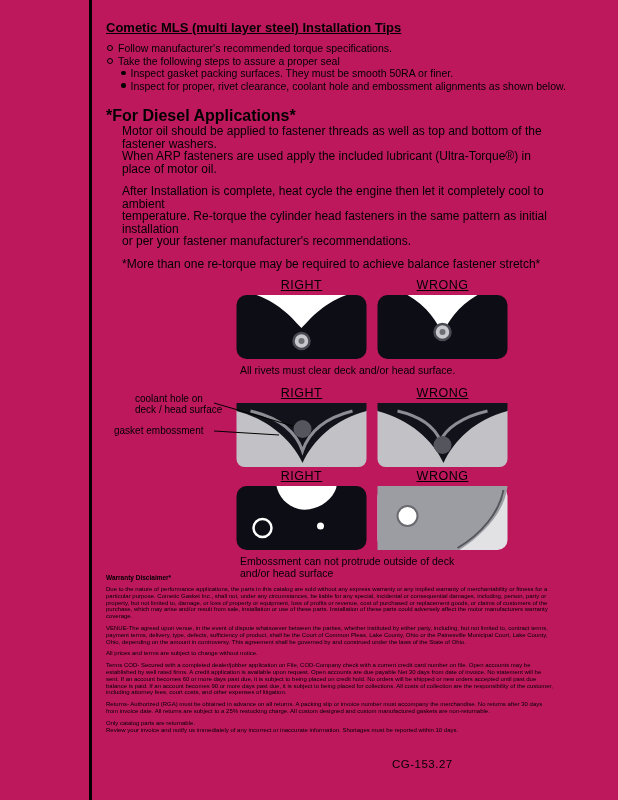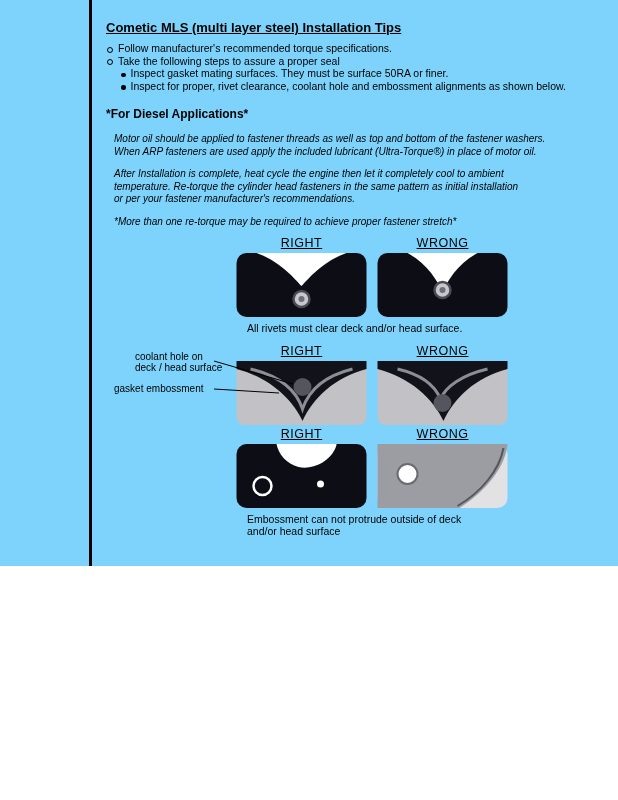--- a/index.html
+++ b/index.html
@@ -1,38 +1,38 @@
 <!DOCTYPE html>
 <html><head>
 <meta charset="utf-8">
 <style>
   html,body { margin:0; padding:0; background:#ffffff; }
   body { width:618px; height:800px; font-family:"Liberation Sans", sans-serif; color:#000; }
-  .page { position:relative; width:618px; height:566px; background:#7dd3fc; overflow:hidden; }
+  .page { position:relative; width:618px; height:800px; background:#be185d; overflow:hidden; }
   .left-rule { position:absolute; left:89px; top:0; width:3px; height:800px; background:#000; }
 
   .content { position:absolute; left:106px; top:20px; width:460px; }
   .title { font-size:13px; font-weight:bold; text-decoration:underline; margin:0 0 7px 0; }
 
-  .tip { display:flex; align-items:center; font-size:10.5px; line-height:12.5px; }
+  .tip { display:flex; align-items:flex-start; font-size:10.5px; line-height:12.5px; }
   .bullet-open { flex:0 0 auto; width:4px; height:4px; border:1px solid #000; border-radius:50%; margin:3px 5px 0 1px; }
   .bullet-filled { flex:0 0 auto; width:4.5px; height:4.5px; background:#000; border-radius:50%; margin:3.5px 5px 0 0; }
   .tip.sub { margin-left:15px; }
 
-  .diesel-heading { font-size:12px; font-weight:bold; margin:15px 0 12px 0; }
-  .para { font-size:10px; line-height:12.5px; margin:0 0 10px 8px; white-space:pre-line; width:440px;font-style:italic; }
+  .diesel-heading { font-size:16px; font-weight:bold; margin:15px 0 0 0; }
+  .para { font-size:12px; line-height:12.5px; margin:0 0 10px 16px; white-space:pre-line; width:440px; }
   .para.note { margin-bottom:6px; }
 
   .diagram-col { margin-left:130px; width:272px; margin-top:8px; }
   .diagram-row { margin-bottom:2px; }
   .rw-headers { display:flex; gap:10px; margin-bottom:3px; }
   .rw { width:131px; text-align:center; font-size:12.5px; letter-spacing:0.5px;text-decoration:underline; }
   .panels { display:flex; gap:10px; }
   .panels svg { display:block; }
-  .caption { font-size:10.5px; line-height:12px; margin:5px 0 10px 11px; white-space:pre-line; }
+  .caption { font-size:10.5px; line-height:12px; margin:5px 0 10px 4px; white-space:pre-line; }
 
   .row2 { position:relative; }
   .callout { position:absolute; font-size:10px; line-height:11px; white-space:pre-line; }
   .callout1 { left:-122px; top:7px; width:98px;margin-left:21px; }
   .callout2 { left:-122px; top:39px; width:100px; }
   .callout-lines { position:absolute; left:-125px; top:0; width:200px; height:78px; pointer-events:none; }
 
   .warranty { position:absolute; left:106px; top:574px; width:448px; }
   .w-head { font-size:6.5px; font-weight:bold; margin:0 0 5px 0; }
   .w-para { font-size:6px; line-height:6.8px; margin:0 0 5px 0; text-align:left; }
@@ -53,35 +53,35 @@
       <div class="tip">
         <span class="bullet-open"></span>
         <span>Follow manufacturer's recommended torque specifications.</span>
       </div>
       <div class="tip">
         <span class="bullet-open"></span>
         <span>Take the following steps to assure a proper seal</span>
       </div>
       <div class="tip sub">
         <span class="bullet-filled"></span>
-        <span>Inspect gasket mating surfaces.  They must be surface 50RA or finer.</span>
+        <span>Inspect gasket packing surfaces.  They must be smooth 50RA or finer.</span>
       </div>
       <div class="tip sub">
         <span class="bullet-filled"></span>
         <span>Inspect for proper, rivet clearance, coolant hole and embossment alignments as shown below.</span>
       </div>
     </div>
 
     <h2 class="diesel-heading">*For Diesel Applications*</h2>
     <p class="para">Motor oil should be applied to fastener threads as well as top and bottom of the fastener washers.
 When ARP fasteners are used apply the included lubricant (Ultra-Torque®) in place of motor oil.</p>
     <p class="para">After Installation is complete, heat cycle the engine then let it completely cool to ambient
 temperature. Re-torque the cylinder head fasteners in the same pattern as initial installation
 or per your fastener manufacturer's recommendations.</p>
-    <p class="para note">*More than one re-torque may be required to achieve proper fastener stretch*</p>
+    <p class="para note">*More than one re-torque may be required to achieve balance fastener stretch*</p>
 
     <div class="diagram-col">
 
       <div class="diagram-row">
         <div class="rw-headers">
           <span class="rw">RIGHT</span>
           <span class="rw">WRONG</span>
         </div>
         <div class="panels">
           <svg viewBox="0 0 130 64" width="131" height="64">

